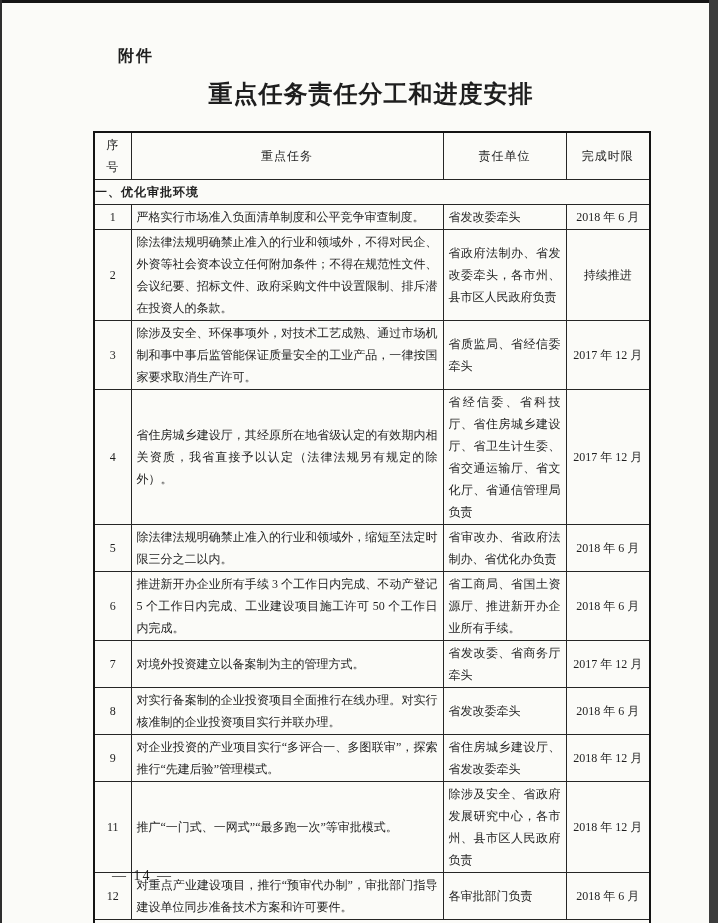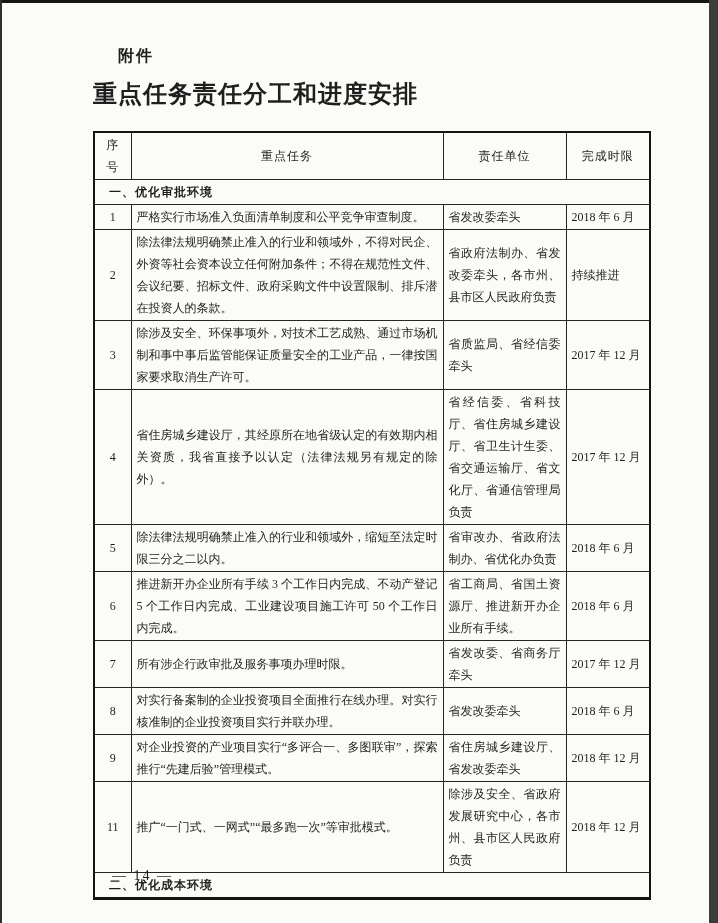--- a/index.html
+++ b/index.html
@@ -5,41 +5,41 @@
   html,body{margin:0;padding:0;background:#e9e9e7;}
   .page{
     position:relative;width:718px;height:923px;background:#fbfbf8;
     font-family:"Liberation Serif","DejaVu Serif",serif;color:#1e1e1e;overflow:hidden;
   }
   .edge{position:absolute;}
   .edge-top{left:0;top:0;width:718px;height:3px;background:#161616;}
   .edge-left{left:0;top:0;width:2px;height:923px;background:#2e2e2e;}
   .edge-right{left:709px;top:0;width:9px;height:923px;background:#3c3c3c;}
   .attachment{position:absolute;left:118px;top:46px;font-size:16px;font-weight:600;letter-spacing:2px;}
-  .title{position:absolute;left:93px;top:78px;width:556px;margin:0;text-align:left;
+  .title{position:absolute;left:93px;top:78px;width:556px;margin:0;text-align:center;
     font-size:24px;font-weight:700;letter-spacing:1px;}
   .page-number{position:absolute;left:112px;top:868px;font-size:14px;letter-spacing:2px;}
 
   table.tasks{
     position:absolute;left:93px;top:131px;width:556px;
     border-collapse:collapse;table-layout:fixed;
     font-size:12px;line-height:22px;
   }
   table.tasks td,table.tasks th{
     border:1px solid #262626;vertical-align:middle;padding:1px 5px;
     font-weight:normal;word-break:break-all;
   }
   table.tasks{border:2px solid #141414;}
   table.tasks tr:last-child td{border-bottom:3px solid #141414;}
   th{text-align:center;font-weight:700;letter-spacing:1px;}
   td.no{text-align:center;padding:1px 2px;}
   td.task{text-align:justify;}
   td.unit{text-align:justify;}
-  td.deadline{white-space:nowrap;padding:1px 3px;}
-  tr.section-row td{font-weight:700;text-align:left;padding-left:14px;letter-spacing:1px;}
+  td.deadline{text-align:center;white-space:nowrap;padding:1px 3px;}
+  tr.section-row td{font-weight:700;text-align:left;padding-left:0;letter-spacing:1px;}
   td.clip{white-space:nowrap;overflow:hidden;}
   
   tr.h18{height:18px}tr.h20{height:20px}tr.h22{height:22px}tr.h26{height:26px}
   tr.h36{height:36px}tr.h38{height:38px}tr.h54{height:54px}tr.h56{height:56px}
   tr.h72{height:72px}tr.h76{height:76px}tr.h106{height:106px}
 </style>
 </head>
 <body>
 
 <div class="page">
@@ -100,21 +100,21 @@
         <td class="deadline">2018 年 6 月</td>
       </tr>
       <tr class="h56">
         <td class="no">6</td>
         <td class="task">推进新开办企业所有手续 3 个工作日内完成、不动产登记 5 个工作日内完成、工业建设项目施工许可 50 个工作日内完成。</td>
         <td class="unit">省工商局、省国土资源厅、推进新开办企业所有手续。</td>
         <td class="deadline">2018 年 6 月</td>
       </tr>
       <tr class="h36">
         <td class="no">7</td>
-        <td class="task">所有涉企行政审批及服务事项办理时限。</td>
+        <td class="task">对境外投资建立以备案制为主的管理方式。</td>
         <td class="unit">省发改委、省商务厅牵头</td>
         <td class="deadline">2017 年 12 月</td>
       </tr>
       <tr class="h36">
         <td class="no">8</td>
         <td class="task">对实行备案制的企业投资项目全面推行在线办理。对实行核准制的企业投资项目实行并联办理。</td>
         <td class="unit">省发改委牵头</td>
         <td class="deadline">2018 年 6 月</td>
       </tr>
       <tr class="h36">
@@ -122,20 +122,26 @@
         <td class="task">对企业投资的产业项目实行“多评合一、多图联审”，探索推行“先建后验”管理模式。</td>
         <td class="unit">省住房城乡建设厅、省发改委牵头</td>
         <td class="deadline">2018 年 12 月</td>
       </tr>
       <tr class="h72">
         <td class="no">11</td>
         <td class="task">推广“一门式、一网式”“最多跑一次”等审批模式。</td>
         <td class="unit">除涉及安全、省政府发展研究中心，各市州、县市区人民政府负责</td>
         <td class="deadline">2018 年 12 月</td>
       </tr>
+      <tr class="h38">
+        <td class="no">12</td>
+        <td class="task">对重点产业建设项目，推行“预审代办制”，审批部门指导建设单位同步准备技术方案和许可要件。</td>
+        <td class="unit">各审批部门负责</td>
+        <td class="deadline">2018 年 6 月</td>
+      </tr>
       <tr class="section-row h18">
         <td colspan="4">二、优化成本环境</td>
       </tr>
     </tbody>
   </table>
 
   <div class="page-number">— 14 —</div>
 </div>
 
 </body></html>

